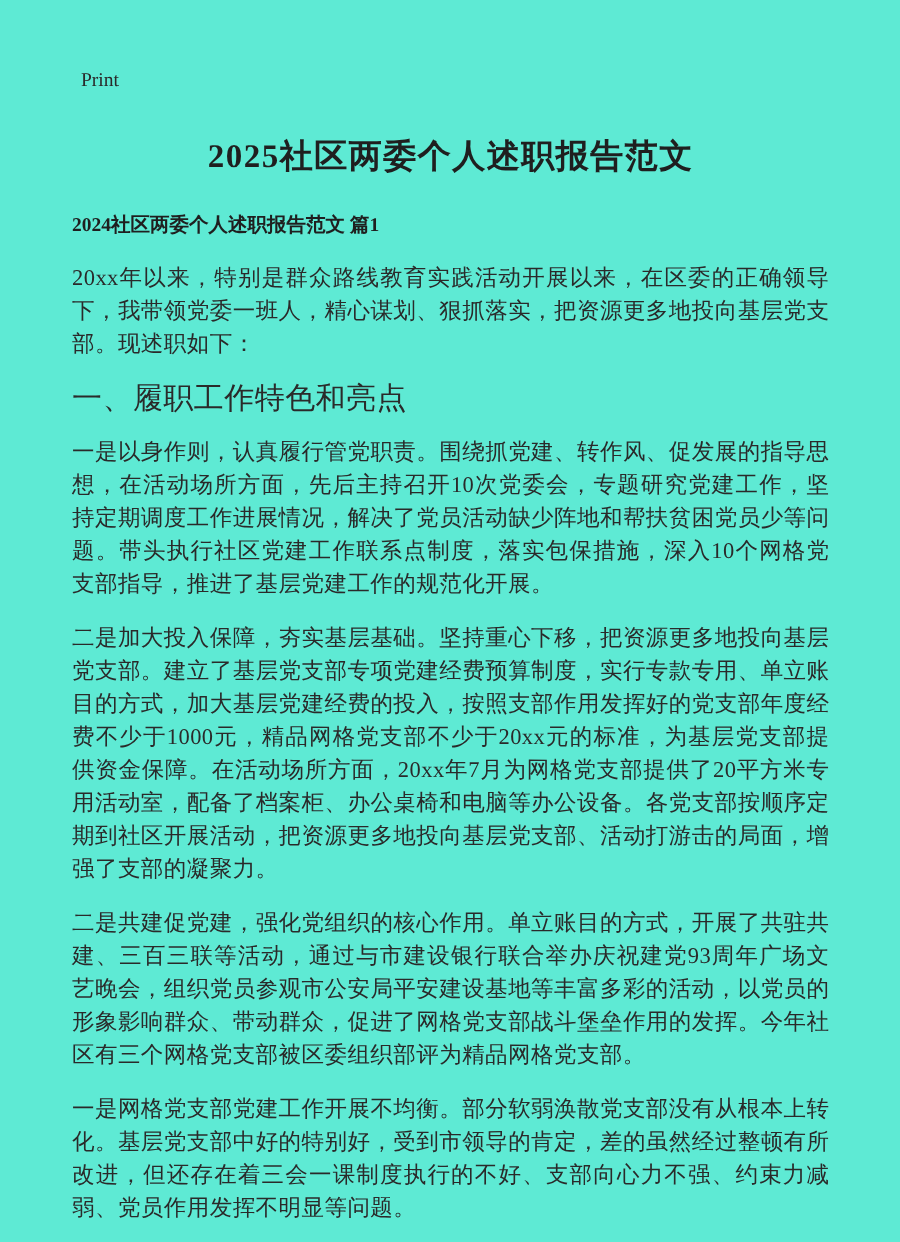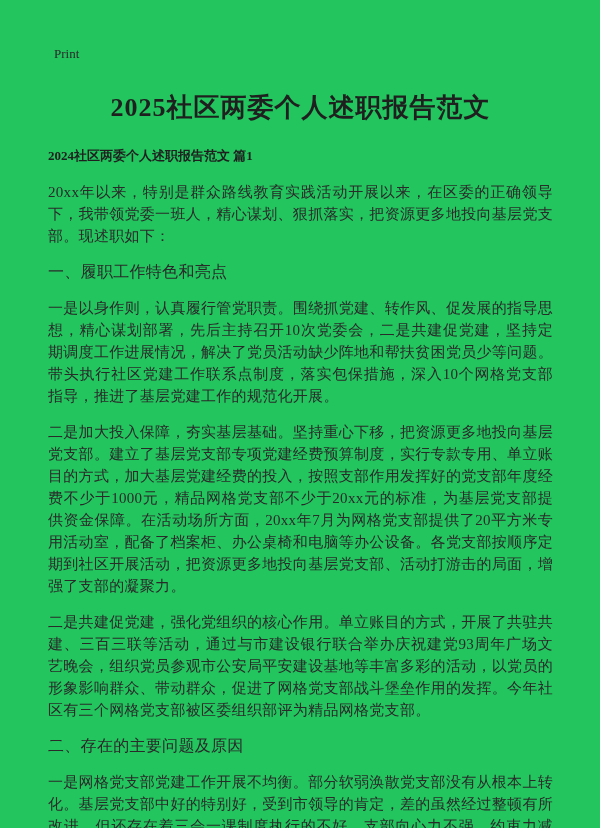--- a/index.html
+++ b/index.html
@@ -13,32 +13,32 @@
     overflow: hidden;
     font-family: "Liberation Serif", "DejaVu Serif", serif;
     color: #2a2a2a;
     box-sizing: border-box;
   }
   .page {
     box-sizing: border-box;
     width: 600px;
     height: 828px;
     padding: 44px 47px 20px 48px;
-    background: #22c55e;
+    background: #5eead4;
   }
   .print-link {
     font-size: 13px;
     line-height: 16px;
     margin: 0 0 18px 6px;
     color: #2a2a2a;
     display: inline-block;
     cursor: pointer;
   }
   .doc-title {
-    font-size: 26px;
+    font-size: 22px;
     font-weight: bold;
     text-align: center;
     margin: 10px 0 22px 0;
     letter-spacing: 1px;
     color: #1f1f1f;
   }
   .doc-subtitle {
     font-size: 14.5px;
     font-weight: normal;
     margin: 0 0 16px 0;
@@ -52,21 +52,21 @@
   }
   .body-para {
     font-size: 15px;
     line-height: 22px;
     margin: 0 0 14px 0;
     text-align: justify;
     letter-spacing: 0.3px;
     color: #2a2a2a;
   }
   .section-heading {
-    font-size: 16px;
+    font-size: 20px;
     line-height: 22px;
     margin: 0 0 14px 0;
     letter-spacing: 0.3px;
     color: #2a2a2a;
   }
 </style>
 </head>
 <body>
 
 <div class="page">
@@ -75,25 +75,24 @@
 
   <h1 class="doc-title">2025社区两委个人述职报告范文</h1>
 
 
   <h2 class="part-heading">2024社区两委个人述职报告范文 篇1</h2>
 
   <p class="body-para">20xx年以来，特别是群众路线教育实践活动开展以来，在区委的正确领导下，我带领党委一班人，精心谋划、狠抓落实，把资源更多地投向基层党支部。现述职如下：</p>
 
   <p class="section-heading">一、履职工作特色和亮点</p>
 
-  <p class="body-para">一是以身作则，认真履行管党职责。围绕抓党建、转作风、促发展的指导思想，精心谋划部署，先后主持召开10次党委会，二是共建促党建，坚持定期调度工作进展情况，解决了党员活动缺少阵地和帮扶贫困党员少等问题。带头执行社区党建工作联系点制度，落实包保措施，深入10个网格党支部指导，推进了基层党建工作的规范化开展。</p>
+  <p class="body-para">一是以身作则，认真履行管党职责。围绕抓党建、转作风、促发展的指导思想，在活动场所方面，先后主持召开10次党委会，专题研究党建工作，坚持定期调度工作进展情况，解决了党员活动缺少阵地和帮扶贫困党员少等问题。带头执行社区党建工作联系点制度，落实包保措施，深入10个网格党支部指导，推进了基层党建工作的规范化开展。</p>
 
   <p class="body-para">二是加大投入保障，夯实基层基础。坚持重心下移，把资源更多地投向基层党支部。建立了基层党支部专项党建经费预算制度，实行专款专用、单立账目的方式，加大基层党建经费的投入，按照支部作用发挥好的党支部年度经费不少于1000元，精品网格党支部不少于20xx元的标准，为基层党支部提供资金保障。在活动场所方面，20xx年7月为网格党支部提供了20平方米专用活动室，配备了档案柜、办公桌椅和电脑等办公设备。各党支部按顺序定期到社区开展活动，把资源更多地投向基层党支部、活动打游击的局面，增强了支部的凝聚力。</p>
 
   <p class="body-para">二是共建促党建，强化党组织的核心作用。单立账目的方式，开展了共驻共建、三百三联等活动，通过与市建设银行联合举办庆祝建党93周年广场文艺晚会，组织党员参观市公安局平安建设基地等丰富多彩的活动，以党员的形象影响群众、带动群众，促进了网格党支部战斗堡垒作用的发挥。今年社区有三个网格党支部被区委组织部评为精品网格党支部。</p>
 
-  <p class="section-heading">二、存在的主要问题及原因</p>
 
   <p class="body-para">一是网格党支部党建工作开展不均衡。部分软弱涣散党支部没有从根本上转化。基层党支部中好的特别好，受到市领导的肯定，差的虽然经过整顿有所改进，但还存在着三会一课制度执行的不好、支部向心力不强、约束力减弱、党员作用发挥不明显等问题。</p>
 
   
 
 </div>
 
 </body></html>

